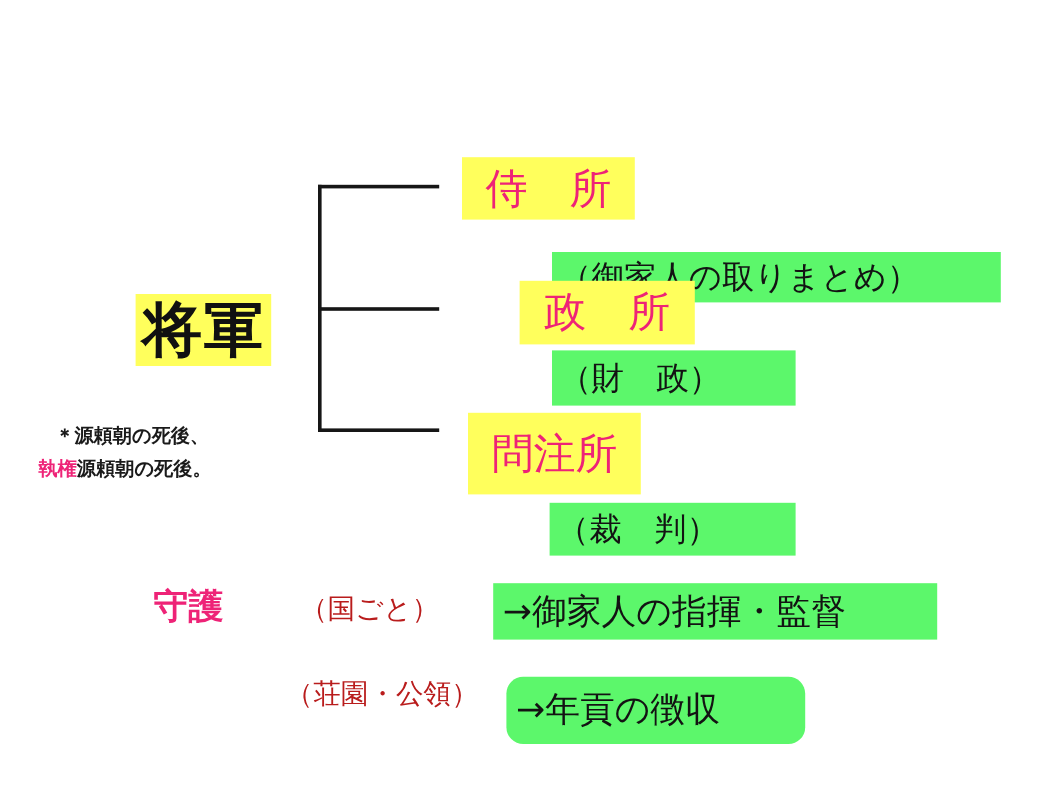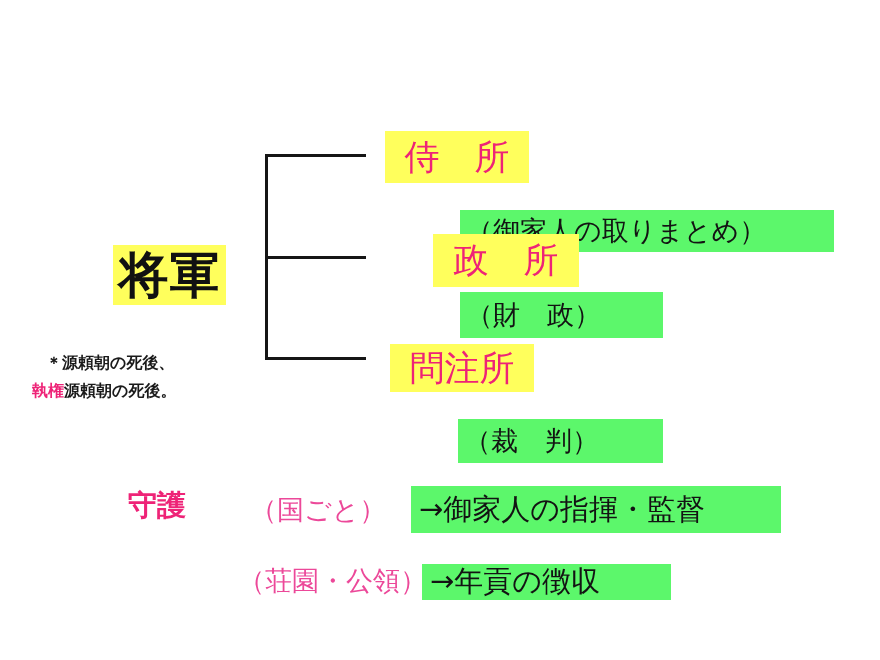--- a/index.html
+++ b/index.html
@@ -56,21 +56,21 @@
     left: 113px; top: 245px; width: 113px; height: 60px;
     font-size: 50px; font-weight: 700; color: #111;
     letter-spacing: 1px;
   }
 
   .office-name {
     font-size: 35px; font-weight: 400; color: #EE2377;
   }
   .o1 { left: 385px; top: 131px; width: 144px; height: 52px; }
   .o2 { left: 385px; top: 234px; width: 146px; height: 53px; margin-left: 48px; }
-  .o3 { left: 390px; top: 344px; width: 144px; height: 48px; }
+  .o3 { left: 390px; top: 344px; width: 144px; height: 68px; }
 
   .office-note { font-size: 27px; padding-left: 6px; }
   .n1 { left: 460px; top: 186px; width: 368px; height: 42px; margin-top: 24px; }
   .n2 { left: 460px; top: 292px; width: 197px; height: 46px; }
   .n3 { left: 458px; top: 419px; width: 199px; height: 44px; }
 
   .annotation {
     left: 32px; top: 349px;
     font-size: 16px;
     font-weight: 600;
@@ -82,28 +82,28 @@
   .annotation .pink { color: #EE2377; }
 
   .regional-name {
     font-size: 29px; font-weight: 700; color: #EE2377;
     white-space: nowrap;
   }
   .r1-name { left: 128px; top: 486px; }
   .r2-name { left: 128px; top: 556px; }
 
   .regional-scope {
-    font-size: 27px; color: #ec4899; white-space: nowrap; text-align: right;
+    font-size: 23px; color: #b91c1c; white-space: nowrap; text-align: right;
   }
   .r1-scope { left: 250px; top: 492px; }
   .r2-scope { left: 238px; top: 563px; }
 
   .regional-role { font-size: 29px; padding-left: 8px; }
   .r1-role { left: 411px; top: 486px; width: 362px; height: 47px; }
-  .r2-role { left: 422px; top: 564px; width: 241px; height: 36px; }
+  .r2-role { left: 422px; top: 564px; width: 241px; height: 56px; border-radius: 14px; }
 </style>
 </head>
 <body>
 
 <div class="canvas">
 
 
   <div class="abs line vline"></div>
   <div class="abs line hline h1"></div>
   <div class="abs line hline h2"></div>

